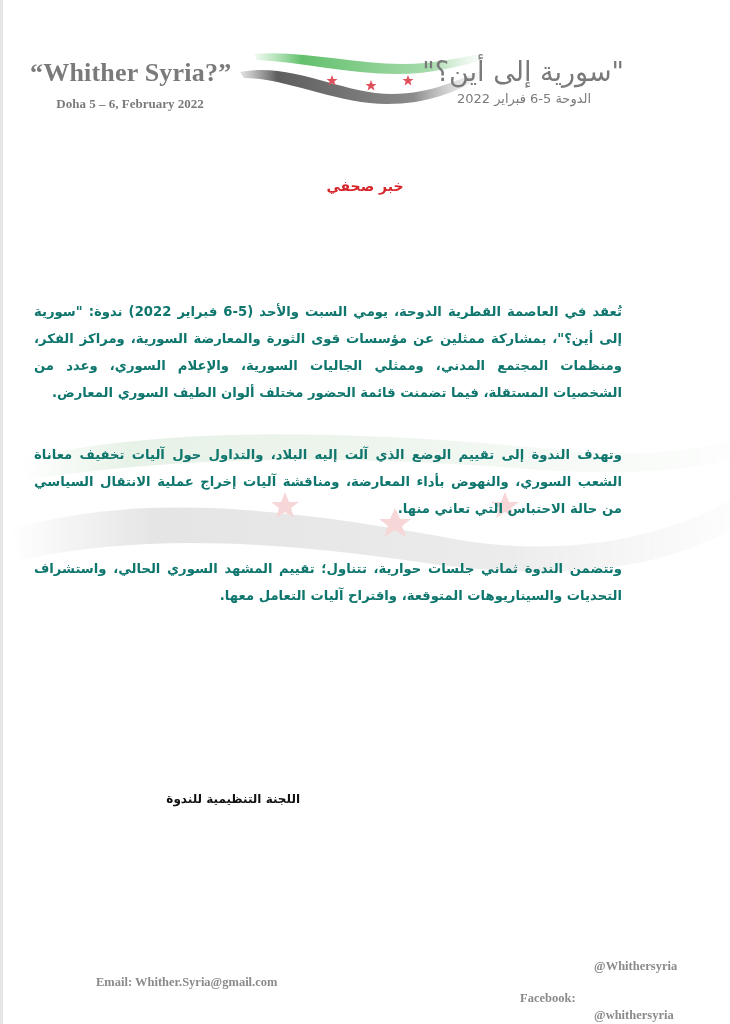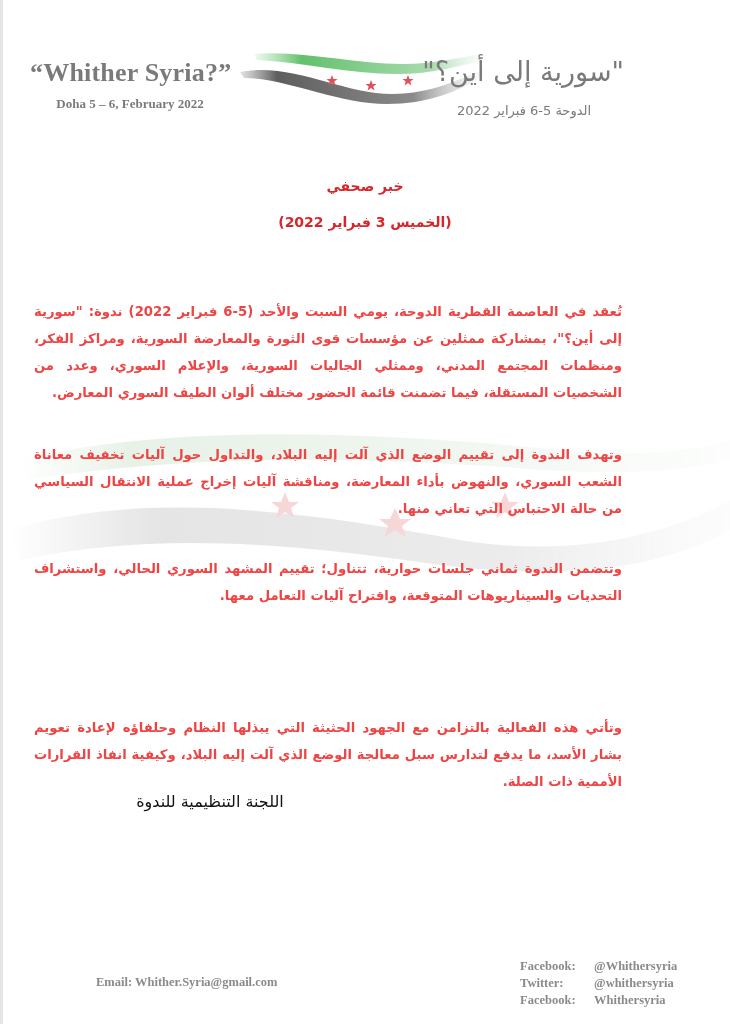--- a/index.html
+++ b/index.html
@@ -55,21 +55,21 @@
       direction: rtl;
     }
     .header-ar .title {
       font-size: 27px;
       font-family: "DejaVu Sans", sans-serif;
       white-space: nowrap;
       font-weight: normal;
     }
     .header-ar .date {
       font-size: 13px;
-      margin-top: 16px;
+      margin-top: 4px;
       white-space: nowrap;
     }
     .flag-header {
       position: absolute;
       left: 232px; top: 42px;
       width: 270px; height: 80px;
     }
     .flag-watermark {
       position: absolute;
       left: 0; top: 420px;
@@ -89,40 +89,39 @@
     .headline.h1 { top: 178px; font-size: 14px; }
     .headline.h2 { top: 214px; font-size: 14px; }
 
     
     .body-text {
       position: absolute;
       left: 34px; right: 24px;
       direction: rtl;
       text-align: justify;
       text-align-last: right;
-      color: #ef4444;
+      color: #0f766e;
       font-weight: bold;
       font-size: 13.2px;
       line-height: 27px;
     }
     .p1 { top: 298px; }
     .p2 { top: 441px; }
     .p3 { top: 555px; }
     .p4 { top: 634px; }
     .p5 { top: 714px; }
 
     .signature {
       position: absolute;
       left: 120px; width: 180px;
       top: 792px;
-      text-align: center;
       direction: rtl;
       color: #111;
-      font-weight: normal;
-      font-size: 16px;
+      font-weight: bold;
+      font-size: 12px;
     }
 
     
     .footer-email {
       position: absolute;
       left: 52px; top: 975px;
       color: #8a8a8a;
       font-family: "Liberation Serif", "DejaVu Serif", serif;
       font-weight: bold;
       font-size: 12.5px;
@@ -132,21 +131,21 @@
     .footer-social {
       position: absolute;
       left: 520px; top: 958px;
       color: #8a8a8a;
       font-family: "Liberation Serif", "DejaVu Serif", serif;
       font-weight: bold;
       font-size: 12.5px;
       line-height: 17px;
     }
     .social-row { display: flex; white-space: nowrap; }
-    .social-row .lbl { width: 74px; }
+    .social-row .lbl { width: 74px; margin-top: 32px; }
   </style>
 </head>
 <body>
 
 <div class="page">
   <div class="left-edge"></div>
 
   <svg class="flag-watermark" viewBox="0 0 730 160" preserveAspectRatio="none">
     <defs>
       <linearGradient id="wmGreen" x1="0" x2="1" y1="0" y2="0">
@@ -195,26 +194,24 @@
     <polygon points="139,38 140.5,42 144.5,42 141.3,44.5 142.5,48.5 139,46 135.5,48.5 136.7,44.5 133.5,42 137.5,42" fill="#e0505a"></polygon>
     <polygon points="176,33 177.5,37 181.5,37 178.3,39.5 179.5,43.5 176,41 172.5,43.5 173.7,39.5 170.5,37 174.5,37" fill="#e0505a"></polygon>
   </svg>
 
   <div class="header-ar">
     <div class="title">"سورية إلى أين؟"</div>
     <div class="date">الدوحة 5-6 فبراير 2022</div>
   </div>
 
   <div class="headline h1">خبر صحفي</div>
-  <div class="headline h2">(الخميس 3 فبراير 2022)</div>
 
   <div class="body-text p1">تُعقد في العاصمة القطرية الدوحة، يومي السبت والأحد (5-6 فبراير 2022) ندوة: "سورية إلى أين؟"، بمشاركة ممثلين عن مؤسسات قوى الثورة والمعارضة السورية، ومراكز الفكر، ومنظمات المجتمع المدني، وممثلي الجاليات السورية، والإعلام السوري، وعدد من الشخصيات المستقلة، فيما تضمنت قائمة الحضور مختلف ألوان الطيف السوري المعارض.</div>
   <div class="body-text p3">وتتضمن الندوة ثماني جلسات حوارية، تتناول؛ تقييم المشهد السوري الحالي، واستشراف التحديات والسيناريوهات المتوقعة، واقتراح آليات التعامل معها.</div>
   <div class="body-text p2">وتهدف الندوة إلى تقييم الوضع الذي آلت إليه البلاد، والتداول حول آليات تخفيف معاناة الشعب السوري، والنهوض بأداء المعارضة، ومناقشة آليات إخراج عملية الانتقال السياسي من حالة الاحتباس التي تعاني منها.</div>
-  <div class="body-text p5">وتأتي هذه الفعالية بالتزامن مع الجهود الحثيثة التي يبذلها النظام وحلفاؤه لإعادة تعويم بشار الأسد، ما يدفع لتدارس سبل معالجة الوضع الذي آلت إليه البلاد، وكيفية انفاذ القرارات الأممية ذات الصلة.</div>
 
   <div class="signature">اللجنة التنظيمية للندوة</div>
 
   <div class="footer-email">
     <span>Email:</span>
     <span>Whither.Syria@gmail.com</span>
   </div>
 
   <div class="footer-social">
     <div class="social-row">

